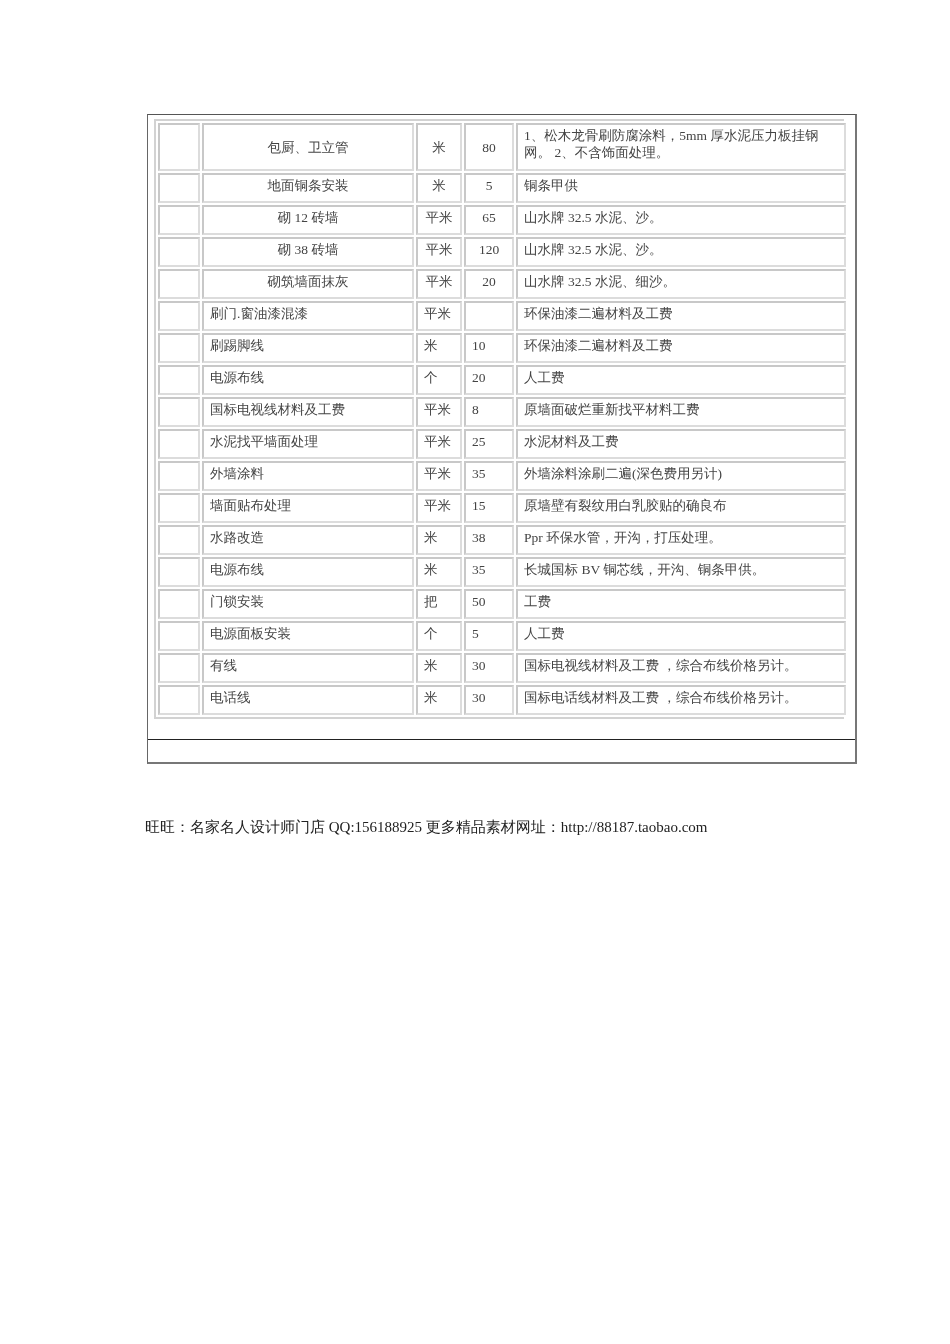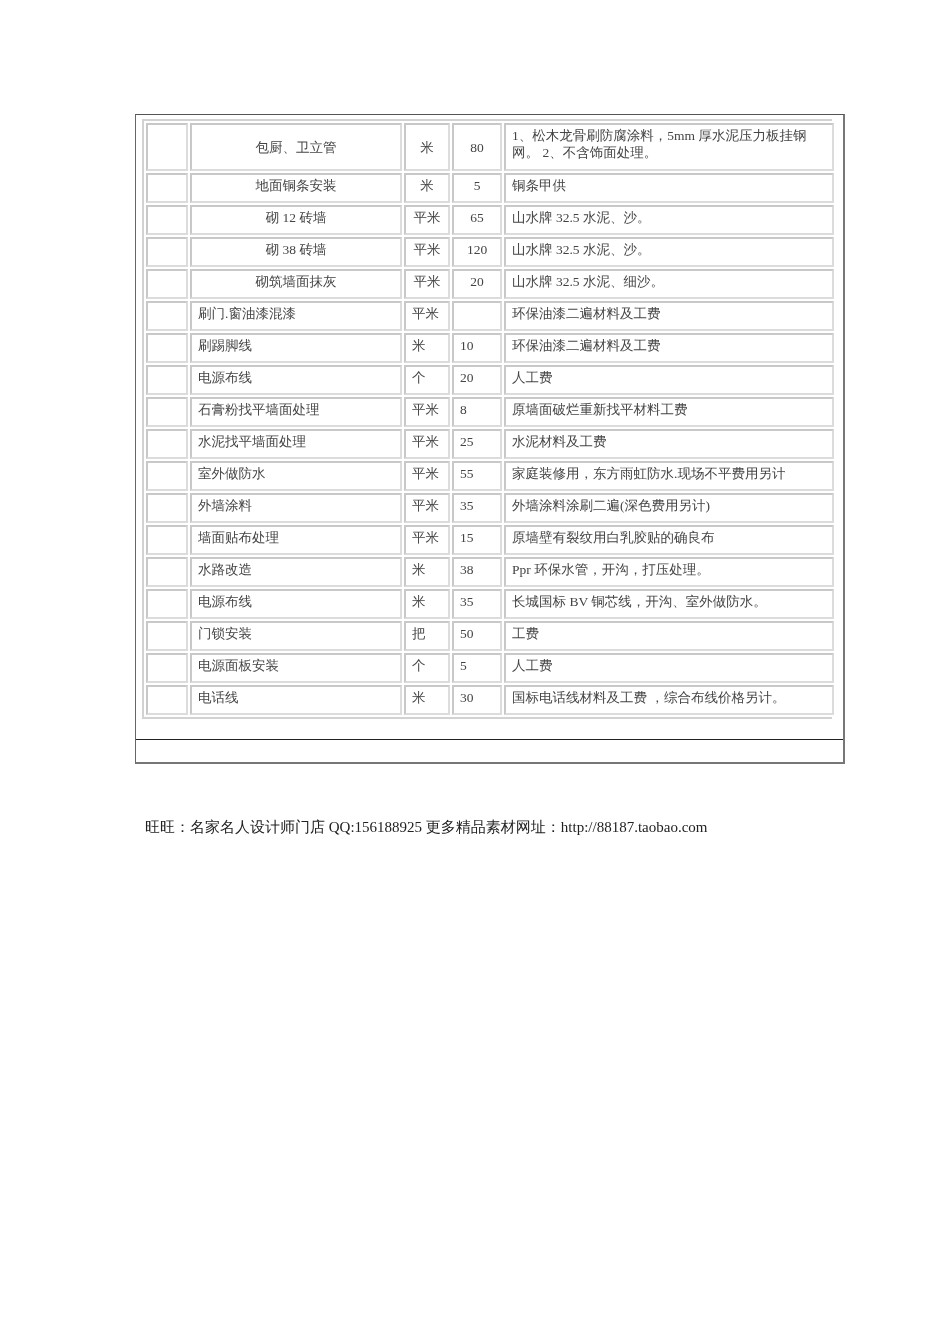--- a/index.html
+++ b/index.html
@@ -9,21 +9,21 @@
   }
   body {
     width: 950px;
     height: 1344px;
     position: relative;
     font-family: "Liberation Serif", "DejaVu Serif", serif;
     color: #333333;
   }
   .outer-frame {
     position: absolute;
-    left: 135px;
+    left: 147px;
     top: 114px;
     width: 710px;
     height: 650px;
     border-top: 1px solid #555555;
     border-left: 1px solid #666666;
     border-right: 2px solid #777777;
     border-bottom: 2px solid #777777;
     box-sizing: border-box;
     overflow: hidden;
   }
@@ -142,41 +142,34 @@
           </tr>
           <tr>
             <td class="c-left"></td>
             <td class="c-left">电源布线</td>
             <td class="c-left">个</td>
             <td class="c-left">20</td>
             <td class="c-left">人工费</td>
           </tr>
           <tr>
             <td class="c-left"></td>
-            <td class="c-left">石膏粉找平墙面处理</td>
+            <td class="c-left">国标电视线材料及工费</td>
             <td class="c-left">平米</td>
             <td class="c-left">8</td>
             <td class="c-left">原墙面破烂重新找平材料工费</td>
           </tr>
           <tr>
             <td class="c-left"></td>
             <td class="c-left">水泥找平墙面处理</td>
             <td class="c-left">平米</td>
             <td class="c-left">25</td>
             <td class="c-left">水泥材料及工费</td>
           </tr>
           <tr>
             <td class="c-left"></td>
-            <td class="c-left">室外做防水</td>
-            <td class="c-left">平米</td>
-            <td class="c-left">55</td>
-            <td class="c-left">家庭装修用，东方雨虹防水.现场不平费用另计</td>
-          </tr>
-          <tr>
-            <td class="c-left"></td>
             <td class="c-left">外墙涂料</td>
             <td class="c-left">平米</td>
             <td class="c-left">35</td>
             <td class="c-left">外墙涂料涂刷二遍(深色费用另计)</td>
           </tr>
           <tr>
             <td class="c-left"></td>
             <td class="c-left">墙面贴布处理</td>
             <td class="c-left">平米</td>
             <td class="c-left">15</td>
@@ -187,35 +180,42 @@
             <td class="c-left">水路改造</td>
             <td class="c-left">米</td>
             <td class="c-left">38</td>
             <td class="c-left">Ppr 环保水管，开沟，打压处理。</td>
           </tr>
           <tr>
             <td class="c-left"></td>
             <td class="c-left">电源布线</td>
             <td class="c-left">米</td>
             <td class="c-left">35</td>
-            <td class="c-left">长城国标 BV 铜芯线，开沟、室外做防水。</td>
+            <td class="c-left">长城国标 BV 铜芯线，开沟、铜条甲供。</td>
           </tr>
           <tr>
             <td class="c-left"></td>
             <td class="c-left">门锁安装</td>
             <td class="c-left">把</td>
             <td class="c-left">50</td>
             <td class="c-left">工费</td>
           </tr>
           <tr>
             <td class="c-left"></td>
             <td class="c-left">电源面板安装</td>
             <td class="c-left">个</td>
             <td class="c-left">5</td>
             <td class="c-left">人工费</td>
+          </tr>
+          <tr>
+            <td class="c-left"></td>
+            <td class="c-left">有线</td>
+            <td class="c-left">米</td>
+            <td class="c-left">30</td>
+            <td class="c-left">国标电视线材料及工费 ，综合布线价格另计。</td>
           </tr>
           <tr>
             <td class="c-left"></td>
             <td class="c-left">电话线</td>
             <td class="c-left">米</td>
             <td class="c-left">30</td>
             <td class="c-left">国标电话线材料及工费 ，综合布线价格另计。</td>
           </tr>
         </tbody>
     </table>

